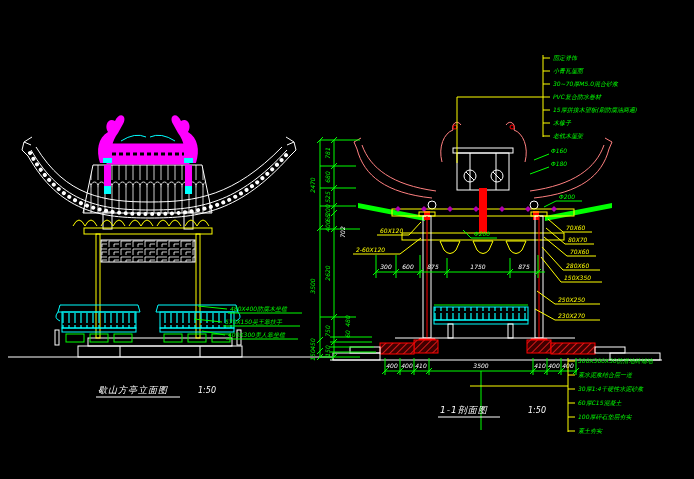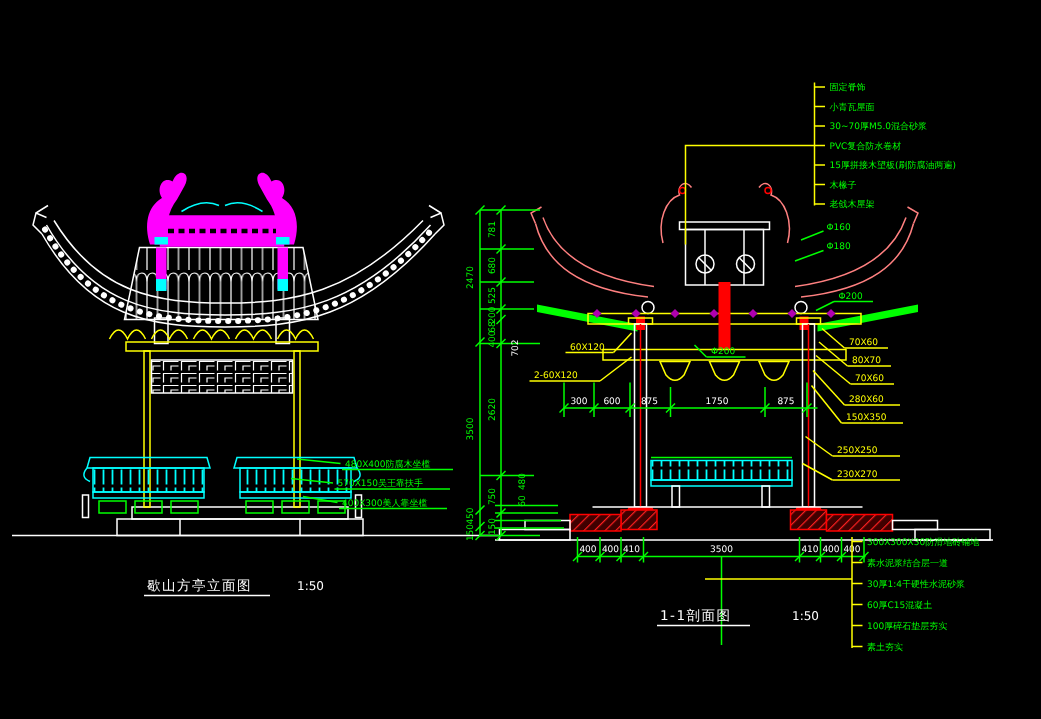--- a/index.html
+++ b/index.html
@@ -1,16 +1,16 @@
 <!DOCTYPE html>
 <html><head>
 <meta charset="utf-8">
 <style>
   html,body{margin:0;padding:0;background:#000;width:694px;height:479px;overflow:hidden;}
-  .stage{position:relative;width:694px;height:479px;background:#000;}
+  .stage{position:relative;width:694px;height:479px;background:#000;font-style:italic;}
   svg{position:absolute;left:0;top:0;}
   text{font-family:"DejaVu Sans","Liberation Sans",sans-serif;}
   .t-title{fill:#fff;font-size:9px;letter-spacing:1px;}
   .t-scale{fill:#fff;font-size:8px;}
   .t-note{fill:#00ff00;font-size:6px;}
   .t-dimg{fill:#00ff00;font-size:6px;}
   .t-dimw{fill:#ffffff;font-size:6px;}
   .t-mem{fill:#ffff00;font-size:6px;}
   .t-dia{fill:#00ff00;font-size:6px;}
   .ln-w{stroke:#fff;fill:none;stroke-width:1;}

